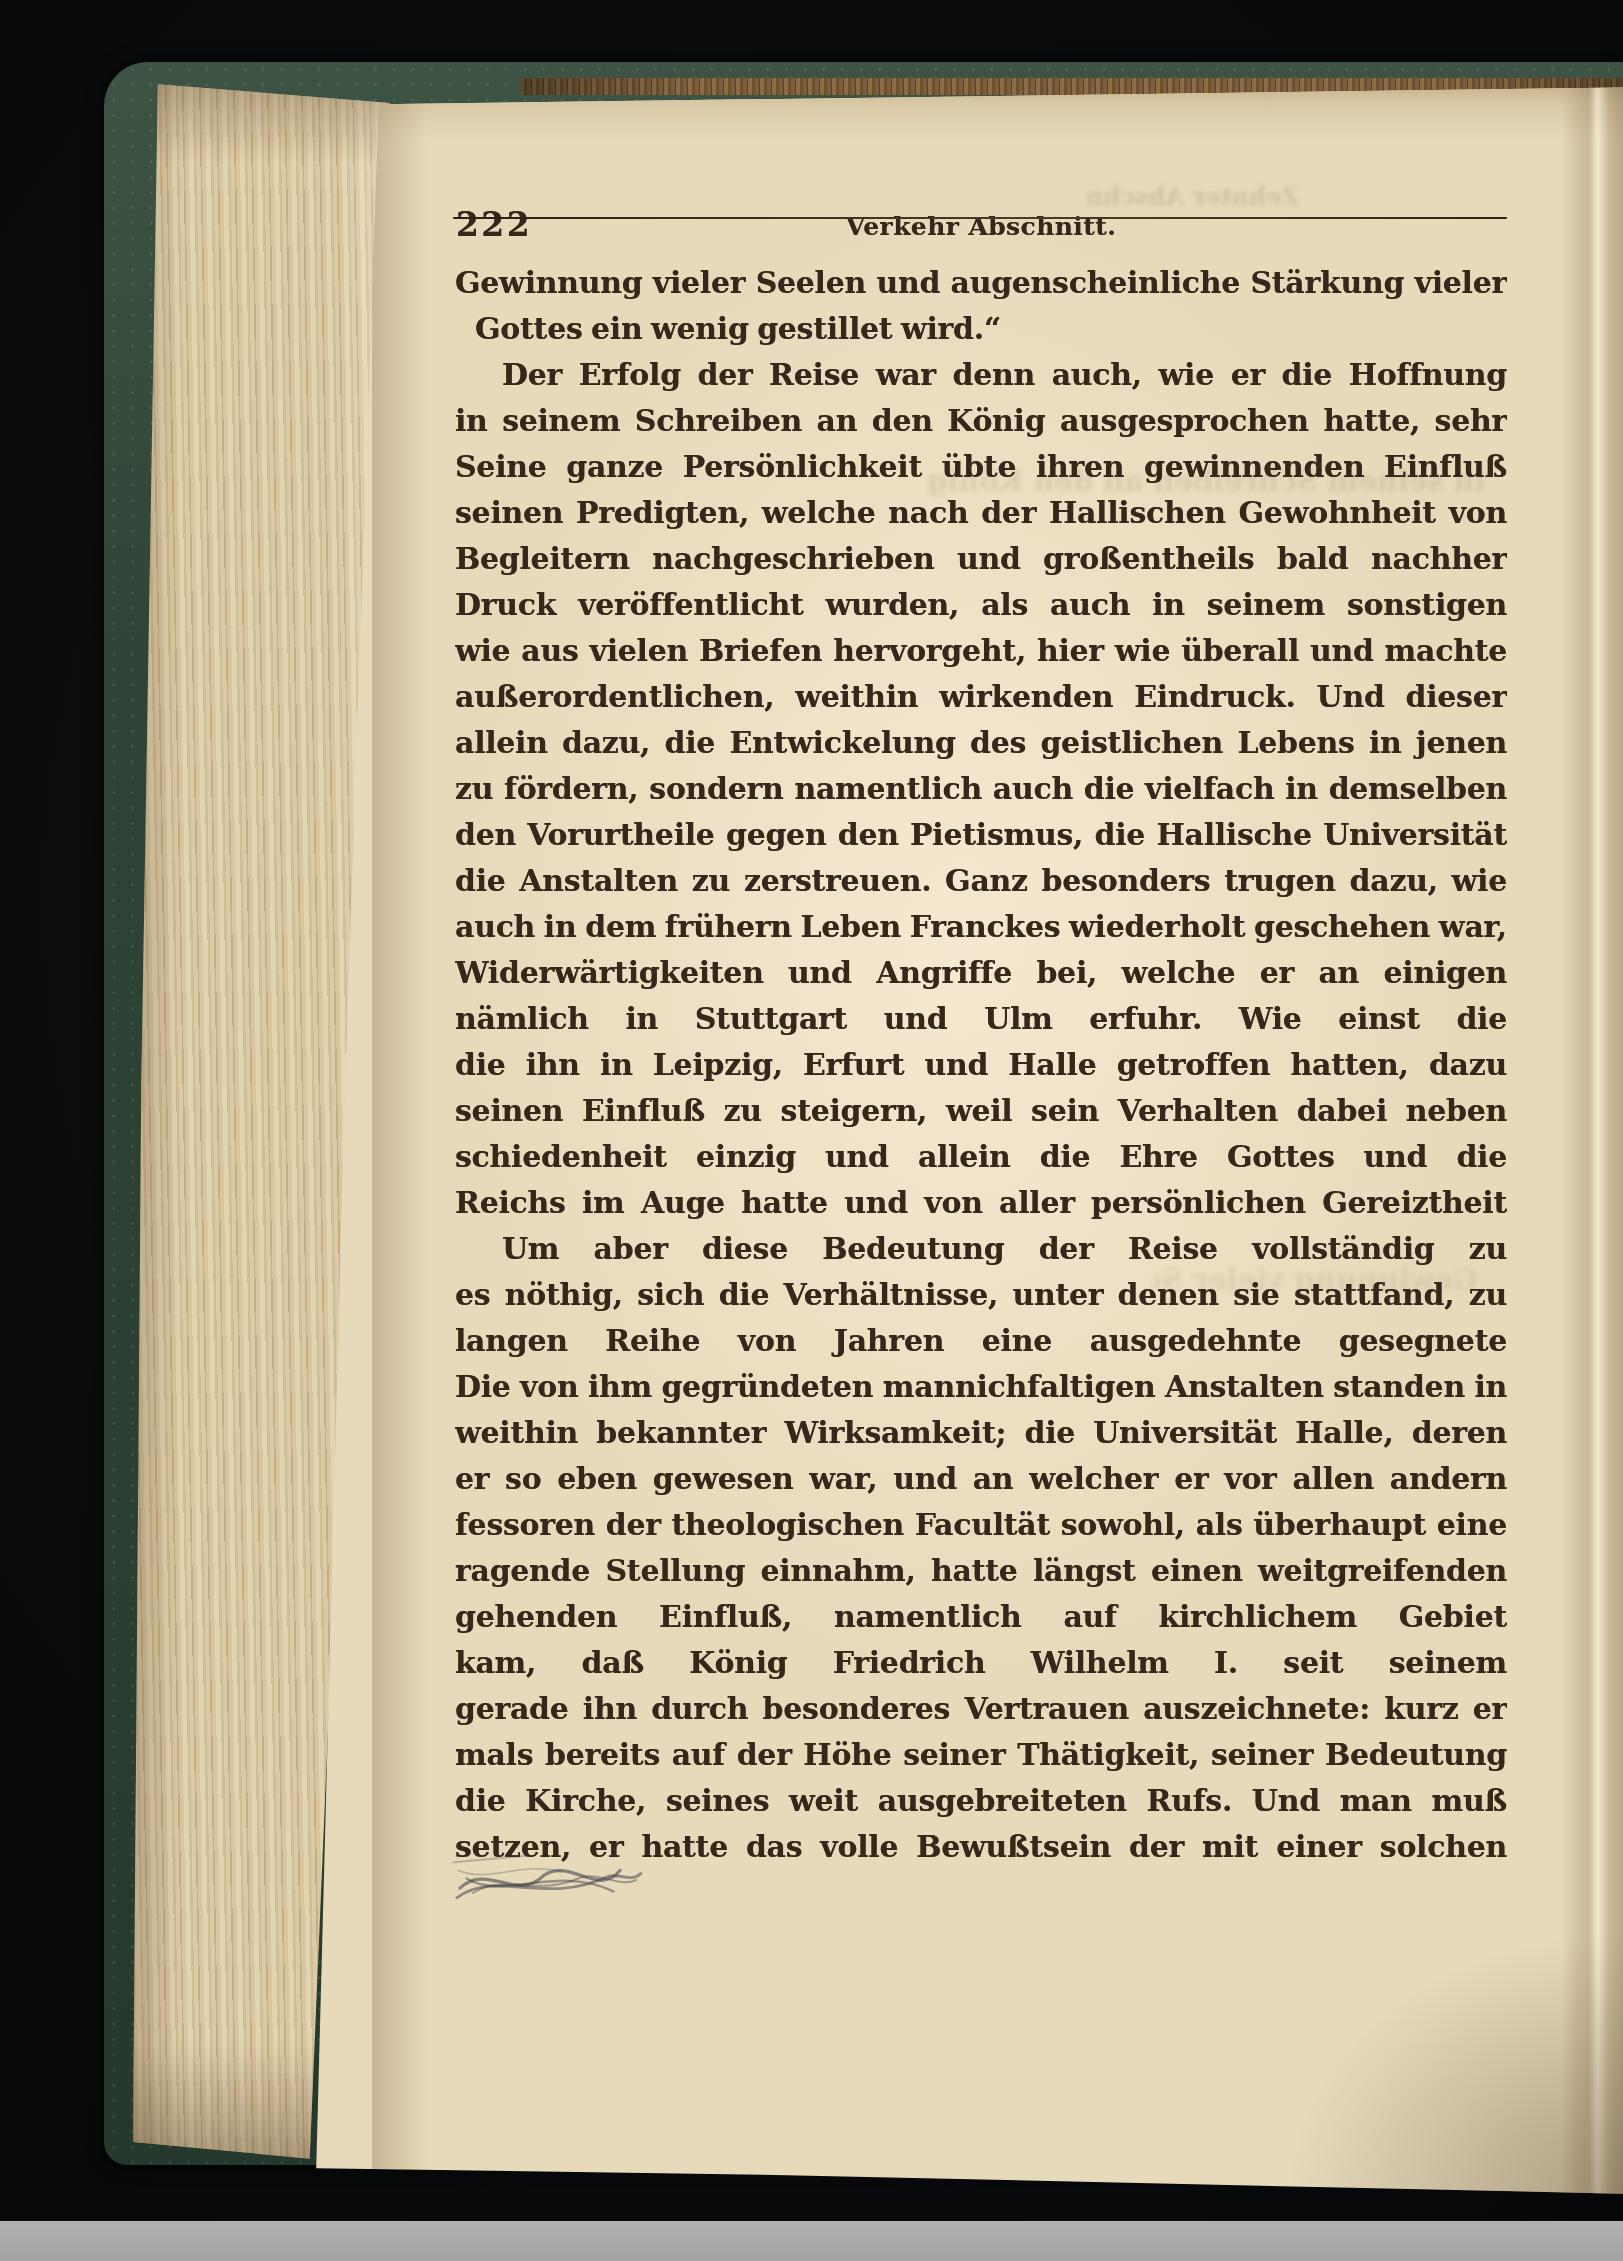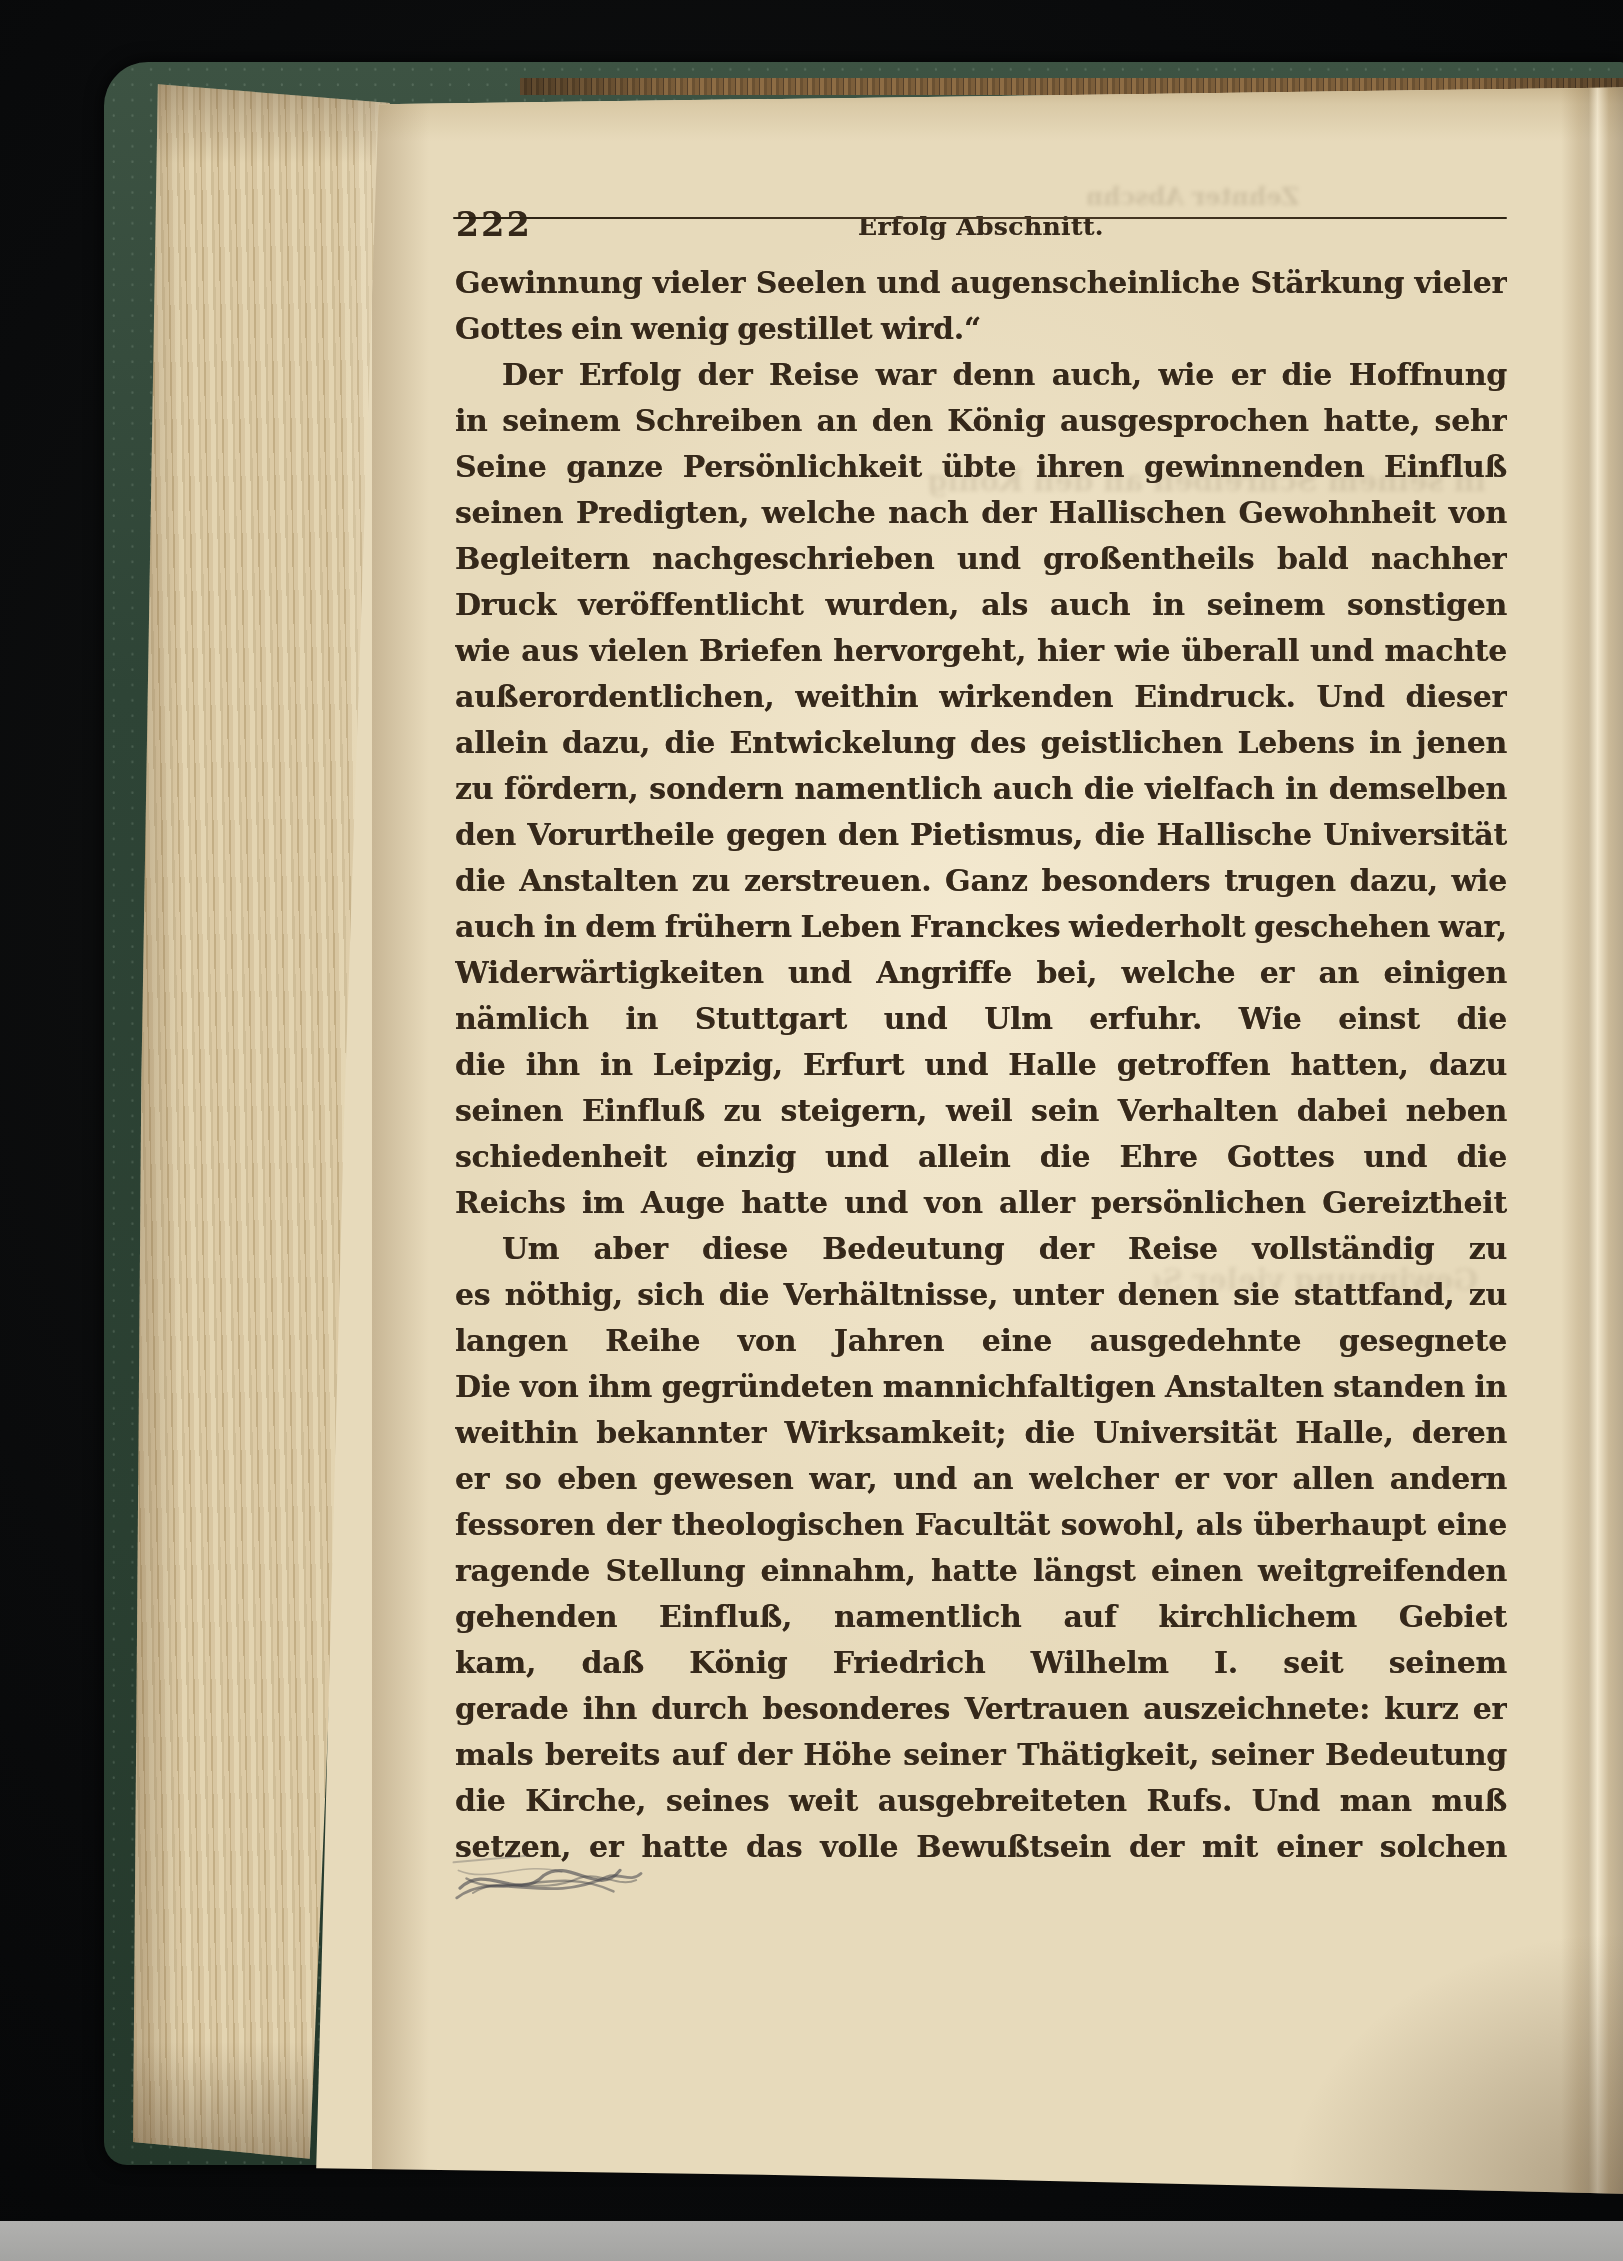--- a/index.html
+++ b/index.html
@@ -57,21 +57,21 @@
         font-size:25px;font-weight:700;letter-spacing:0.4px;}
   .header-rule{position:absolute;left:453px;top:217px;width:1054px;height:2.4px;
         background:linear-gradient(90deg,#2a2012,#4a3a26 55%,#2e2415);border-radius:1.6px;}
 
   .page-text{position:absolute;left:455px;top:260px;width:1052px;}
   .line{height:46px;line-height:46px;font-size:30px;font-weight:700;
         color:#35281a;text-shadow:0 0 0.5px rgba(53,40,26,.6);
         letter-spacing:-0.3px;word-spacing:-1.6px;
         text-align:justify;text-align-last:justify;text-justify:inter-word;overflow:hidden;}
   .line.indent{text-indent:47px;}
-  .line.short{text-align-last:left;}
+  .line.short{text-align-last:left;margin-left:20px;}
 
   
   .ghost{position:absolute;color:#8a7a5e;font-weight:700;transform:scaleX(-1);
          filter:blur(2px);white-space:nowrap;overflow:hidden;pointer-events:none;}
   .ghost.g1{left:1088px;top:182px;width:211px;font-size:24px;opacity:.26;}
   .ghost.g2{left:926px;top:464px;width:560px;height:37px;font-size:29px;opacity:.2;}
   .ghost.g3{left:1153px;top:1263px;width:325px;height:37px;font-size:29px;opacity:.16;}
 
   .scribble{position:absolute;left:448px;top:1851px;width:205px;height:63px;}
 
@@ -90,21 +90,21 @@
 
   <div class="page">
     <div class="glow"></div>
     <div class="shade-top"></div>
     <div class="shade-left"></div>
     <div class="gutter"></div>
     <div class="corner-shadow"></div>
   </div>
 
   <div class="page-number inkwash">222</div>
-  <div class="running-header inkwash">Erfolg Abschnitt.</div>
+  <div class="running-header inkwash">Verkehr Abschnitt.</div>
   <div class="header-rule"></div>
 
   <div class="ghost g1">Zehnter Abschnitt.</div>
   <div class="ghost g2">in seinem Schreiben an den König ausgesprochen hatte, sehr bedeutend.</div>
   <div class="ghost g3">Gewinnung vieler Seelen und augenscheinliche Stärkung vieler Kinder</div>
 
   <div class="page-text">
 
   <div class="line">Gewinnung vieler Seelen und augenscheinliche Stärkung vieler Kinder</div>
       <div class="line short">Gottes ein wenig gestillet wird.“</div>

